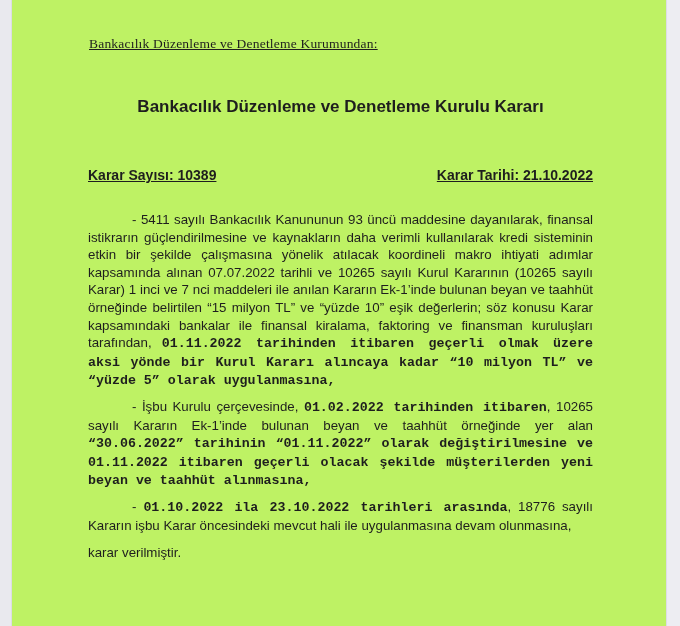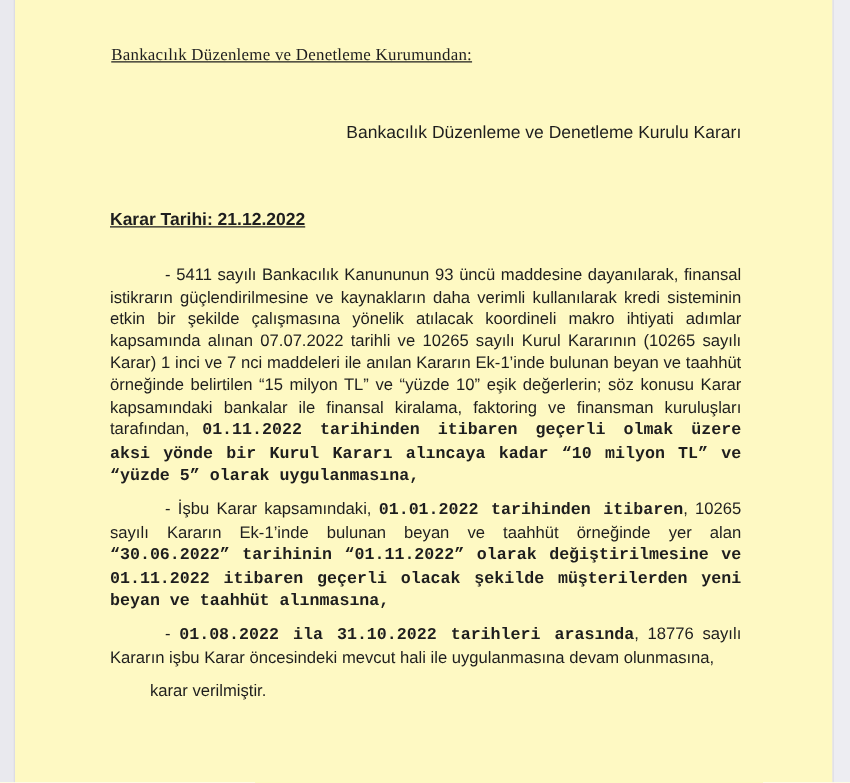--- a/index.html
+++ b/index.html
@@ -1,20 +1,20 @@
 <!DOCTYPE html>
 <html><head>
 <meta charset="utf-8">
 <style>
   html, body { margin: 0; padding: 0; background: #ffffff; }
   .canvas {
     position: relative;
     width: 680px;
     height: 626px;
-    background: #fef9c3;
+    background: #bef264;
     overflow: hidden;
     font-family: "Liberation Sans", sans-serif;
     color: #1e1e1e;
   }
   .edge {
     position: absolute;
     top: 0;
     height: 100%;
   }
   .edge-left {
@@ -36,23 +36,23 @@
     font-family: "Liberation Serif", serif;
     font-size: 13.5px;
     letter-spacing: 0.2px;
     text-decoration: underline;
   }
   .title {
     position: absolute;
     left: 88px;
     width: 505px;
     top: 97px;
-    text-align: right;
-    font-weight: normal;
-    font-size: 14px;
+    text-align: center;
+    font-weight: bold;
+    font-size: 17px;
   }
   .meta {
     position: absolute;
     left: 88px;
     width: 505px;
     top: 167px;
     display: flex;
     justify-content: space-between;
     font-weight: bold;
     font-size: 14px;
@@ -67,43 +67,43 @@
     line-height: 17.6px;
     text-align: justify;
   }
   .doc-body p {
     margin: 0 0 8px 0;
     text-indent: 44px;
   }
   .doc-body p.closing {
     text-indent: 0;
     margin-top: 10px;
-    margin-left: 32px;
   }
   .b { font-weight: bold; font-family: Liberation Mono, monospace; }
 </style>
 </head>
 <body>
 
 <div class="canvas">
   <div class="edge edge-left"></div>
   <div class="edge edge-right"></div>
 
   <div class="issuer">Bankacılık Düzenleme ve Denetleme Kurumundan:</div>
 
   <div class="title">Bankacılık Düzenleme ve Denetleme Kurulu Kararı</div>
 
   <div class="meta">
-    <span class="label">Karar Tarihi: 21.12.2022</span>
+    <span class="label">Karar Sayısı: 10389</span>
+    <span class="label">Karar Tarihi: 21.10.2022</span>
   </div>
 
   <div class="doc-body">
 
     <p><span>- 5411 sayılı Bankacılık Kanununun 93 üncü maddesine dayanılarak, finansal istikrarın güçlendirilmesine ve kaynakların daha verimli kullanılarak kredi sisteminin etkin bir şekilde çalışmasına yönelik atılacak koordineli makro ihtiyati adımlar kapsamında alınan 07.07.2022 tarihli ve 10265 sayılı Kurul Kararının (10265 sayılı Karar) 1 inci ve 7 nci maddeleri ile anılan Kararın Ek-1’inde bulunan beyan ve taahhüt örneğinde belirtilen “15 milyon TL” ve “yüzde 10” eşik değerlerin; söz konusu Karar kapsamındaki bankalar ile finansal kiralama, faktoring ve finansman kuruluşları tarafından, </span><span class="b">01.11.2022 tarihinden itibaren geçerli olmak üzere aksi yönde bir Kurul Kararı alıncaya kadar “10 milyon TL” ve “yüzde 5” olarak uygulanmasına,</span></p>
 
-    <p><span>- İşbu Karar kapsamındaki, </span><span class="b">01.01.2022 tarihinden itibaren</span><span>, 10265 sayılı Kararın Ek-1’inde bulunan beyan ve taahhüt örneğinde yer alan </span><span class="b">“30.06.2022” tarihinin “01.11.2022” olarak değiştirilmesine ve 01.11.2022 itibaren geçerli olacak şekilde müşterilerden yeni beyan ve taahhüt alınmasına,</span></p>
+    <p><span>- İşbu Kurulu çerçevesinde, </span><span class="b">01.02.2022 tarihinden itibaren</span><span>, 10265 sayılı Kararın Ek-1’inde bulunan beyan ve taahhüt örneğinde yer alan </span><span class="b">“30.06.2022” tarihinin “01.11.2022” olarak değiştirilmesine ve 01.11.2022 itibaren geçerli olacak şekilde müşterilerden yeni beyan ve taahhüt alınmasına,</span></p>
 
-    <p><span>- </span><span class="b">01.08.2022 ila 31.10.2022 tarihleri arasında</span><span>, 18776 sayılı Kararın işbu Karar öncesindeki mevcut hali ile uygulanmasına devam olunmasına,</span></p>
+    <p><span>- </span><span class="b">01.10.2022 ila 23.10.2022 tarihleri arasında</span><span>, 18776 sayılı Kararın işbu Karar öncesindeki mevcut hali ile uygulanmasına devam olunmasına,</span></p>
 
 
     <p class="closing">karar verilmiştir.</p>
   </div>
 </div>
 
 </body></html>

